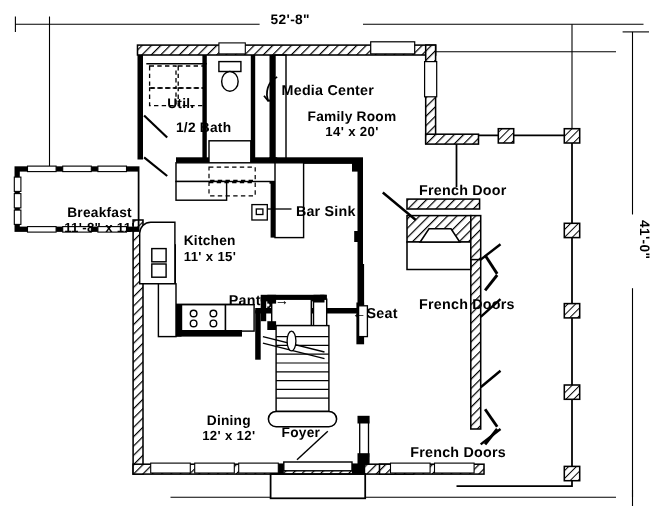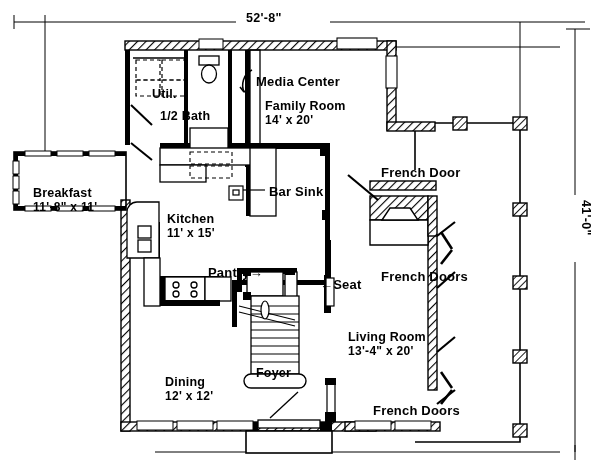--- a/index.html
+++ b/index.html
@@ -29,21 +29,21 @@
     position: absolute;
     font-family: "Liberation Sans", sans-serif;
     font-weight: bold;
     color: #000;
     white-space: nowrap;
     letter-spacing: 0.2px;
     line-height: 1.08;
   }
   .lbl.room {
     font-size: 12.5px;
-    text-align: left;
+    text-align: center;
   }
   .lbl.room .dim {
     display: block;
     font-size: 12px;
     letter-spacing: 0.3px;
   }
   .lbl.note {
     font-size: 13px;
   }
   .lbl.dimtxt {
@@ -406,26 +406,22 @@
   <div class="lbl room" style="left:167px; top:213px; width:78px; text-align:left;">
     <span>Kitchen</span>
     <span class="dim">11' x 15'</span>
   </div>
 
   <div class="lbl room" style="left:165px; top:348px; width:86px;margin-top:28px;">
     <span>Dining</span>
     <span class="dim">12' x 12'</span>
   </div>
 
-  <div class="lbl room" style="left:348px; top:331px; width:108px;">
-    <span>Living Room</span>
-    <span class="dim">13'-4" x 20'</span>
-  </div>
-
-  <div class="lbl room" style="left:256px; top:367px;">
+
+  <div class="lbl room" style="left:256px; top:387px;">
     <span>Foyer</span>
   </div>
 
   <div class="lbl note" style="left:256px; top:75px;">Media Center</div>
 
   <div class="lbl note" style="left:269px; top:185px;">Bar Sink</div>
 
   <div class="lbl note" style="left:381px; top:166px;">French Door</div>
 
   <div class="lbl note" style="left:381px; top:270px;">French Doors</div>

